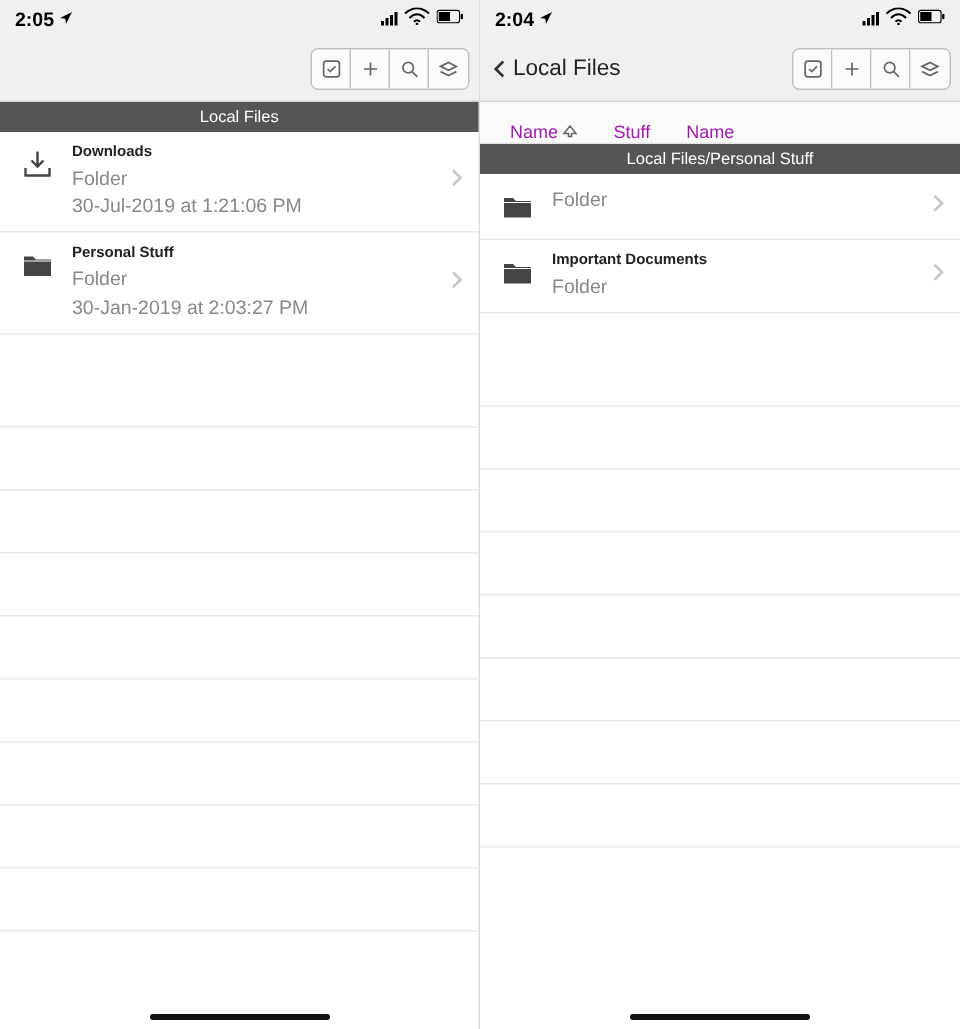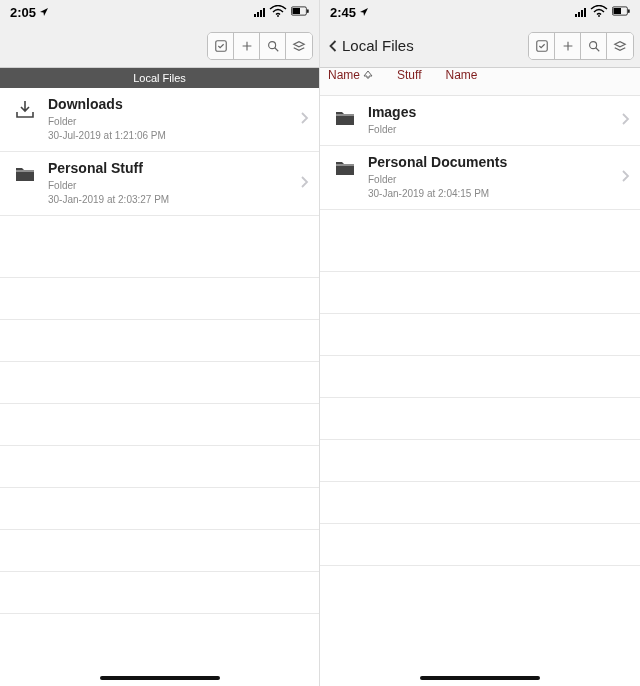--- a/index.html
+++ b/index.html
@@ -10,29 +10,29 @@
   .status-bar{height:20px;display:flex;align-items:center;justify-content:space-between;padding:12px 10px;font-size:13px;font-weight:600;background:#f0f0f0;}
   .status-left{display:flex;align-items:center;gap:3px;}
   .status-right{display:flex;align-items:center;gap:4px;}
   .toolbar{height:44px;background:#f0f0f0;display:flex;align-items:center;justify-content:space-between;padding:0 6px;border-bottom:1px solid #d0d0d0;}
   .tb-left{display:flex;align-items:center;gap:2px;}
   .tb-left svg{width:14px;height:14px;}
   .tb-buttons{display:flex;border:1px solid #bfbfbf;border-radius:5px;overflow:hidden;height:28px;}
   .tb-btn{width:26px;height:26px;display:flex;align-items:center;justify-content:center;border-right:1px solid #bfbfbf;background:#fbfbfb;}
   .tb-btn:last-child{border-right:none;}
   .tb-btn svg{width:14px;height:14px;stroke:#666;fill:none;stroke-width:1.3;}
-  .sort-bar{height:28px;background:#fbfbfb;display:flex;align-items:flex-start;padding:0 8px;font-size:12px;color:#7f1d1d;border-bottom:1px solid #e5e5e5;}
+  .sort-bar{height:28px;background:#fbfbfb;display:flex;align-items:flex-end;padding:0 20px;font-size:12px;color:#a21caf;border-bottom:1px solid #e5e5e5;}
   .sort-col{margin-right:24px;display:flex;align-items:center;gap:3px;}
   .header-strip{background:#555;color:#fff;font-size:11px;text-align:center;padding:4px 0;font-weight:400;}
   .list{flex:1;overflow:hidden;}
   .row{display:flex;align-items:flex-start;padding:8px 10px 8px 12px;border-bottom:1px solid #e8e8e8;position:relative;}
   .row-icon{width:26px;height:26px;margin-right:10px;margin-top:1px;display:flex;align-items:center;justify-content:center;}
   .row-body{flex:1;display:flex;flex-direction:column;}
-  .row-title{font-size:14px;font-weight:600;color:#222;margin-bottom:3px;}
-  .row-sub{font-size:10px;color:#888;line-height:1.4;}
+  .row-title{font-size:10px;font-weight:600;color:#222;margin-bottom:3px;}
+  .row-sub{font-size:13px;color:#888;line-height:1.4;}
   .chevron{position:absolute;right:10px;top:50%;transform:translateY(-50%);color:#c7c7cc;}
   .chevron svg{width:9px;height:14px;}
   .sep{height:1px;background:#e8e8e8;margin-top:32px;}
   .home-indicator{position:absolute;bottom:6px;left:50%;transform:translateX(-50%);width:120px;height:4px;background:#111;border-radius:3px;}
   .back-text{font-size:15px;color:#222;}
   .sig-bars{display:flex;align-items:flex-end;gap:1px;height:10px;}
   .sig-bars span{width:2px;background:#000;}
   .b1{height:3px}.b2{height:5px}.b3{height:7px}.b4{height:9px}
   .wifi svg, .battery svg{width:18px;height:12px;}
   .loc svg{width:10px;height:10px;}
@@ -147,21 +147,21 @@
         <div class="sep"></div>
         <div class="sep"></div>
       </div>
     </div>
     <div class="home-indicator"></div>
   </div>
 
   <div class="pane">
     <div class="status-bar">
       <div class="status-left">
-        <span>2:45</span>
+        <span>2:04</span>
         <span class="loc"><svg viewBox="0 0 10 10">
               <path d="M1 5 L9 1 L5 9 L4.5 5.5 Z" fill="#000"></path>
             </svg></span>
       </div>
       <div class="status-right">
         <span class="sig-bars">
             <span class="b1"></span>
             <span class="b2"></span>
             <span class="b3"></span>
             <span class="b4"></span>
@@ -220,48 +220,47 @@
             </svg></span>
       </div>
       <div class="sort-col">
           <span>Stuff</span>
         </div>
       <div class="sort-col">
           <span>Name</span>
         </div>
     </div>
 
+    <div class="header-strip">Local Files/Personal Stuff</div>
 
     <div class="list">
       <div class="row">
         <div class="row-icon">
             <svg viewBox="0 0 24 24" width="24" height="24">
               <path d="M3 6 H9 L11 8 H21 V19 H3 Z" fill="#444"></path>
               <path d="M3 9 H21" stroke="#fff" stroke-width="0.8"></path>
             </svg>
           </div>
         <div class="row-body">
-          <div class="row-title">Images</div>
           <div class="row-sub">Folder</div>
         </div>
         <div class="chevron"><svg viewBox="0 0 9 14">
               <path d="M2 2 L7 7 L2 12" stroke="#c7c7cc" stroke-width="1.8" fill="none"></path>
             </svg></div>
       </div>
       <div class="row">
         <div class="row-icon">
             <svg viewBox="0 0 24 24" width="24" height="24">
               <path d="M3 6 H9 L11 8 H21 V19 H3 Z" fill="#444"></path>
               <path d="M3 9 H21" stroke="#fff" stroke-width="0.8"></path>
             </svg>
           </div>
         <div class="row-body">
-          <div class="row-title">Personal Documents</div>
-          <div class="row-sub">Folder</div>
-          <div class="row-sub">30-Jan-2019 at 2:04:15 PM</div>
+          <div class="row-title">Important Documents</div>
+          <div class="row-sub">Folder</div>
         </div>
         <div class="chevron"><svg viewBox="0 0 9 14">
               <path d="M2 2 L7 7 L2 12" stroke="#c7c7cc" stroke-width="1.8" fill="none"></path>
             </svg></div>
       </div>
       <div class="placeholder-seps">
         <div class="sep"></div>
         <div class="sep"></div>
         <div class="sep"></div>
         <div class="sep"></div>

